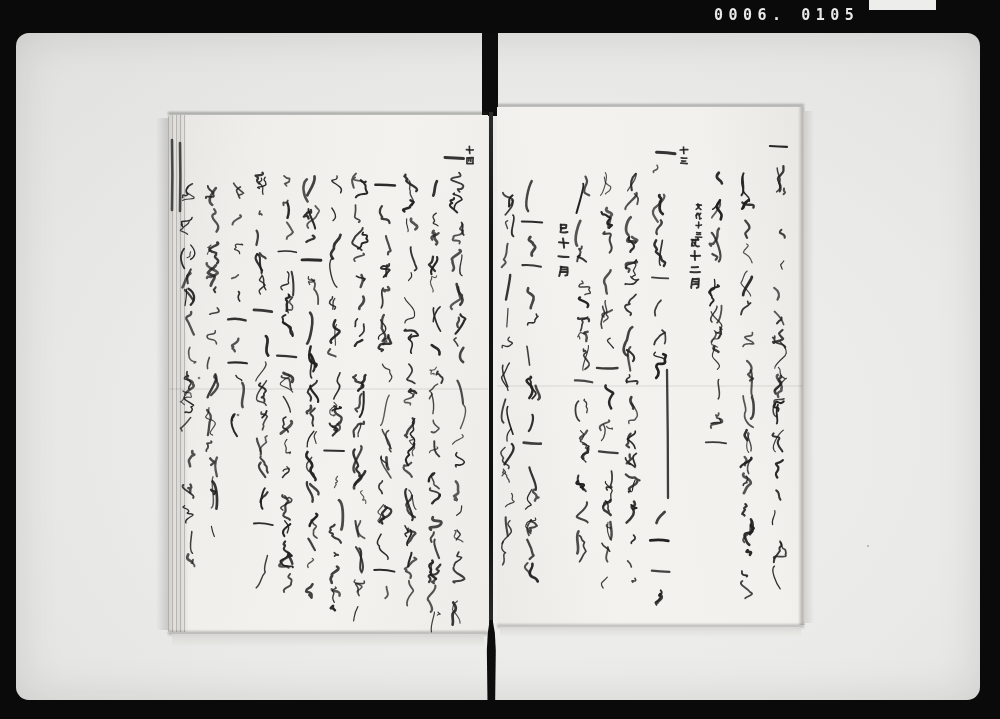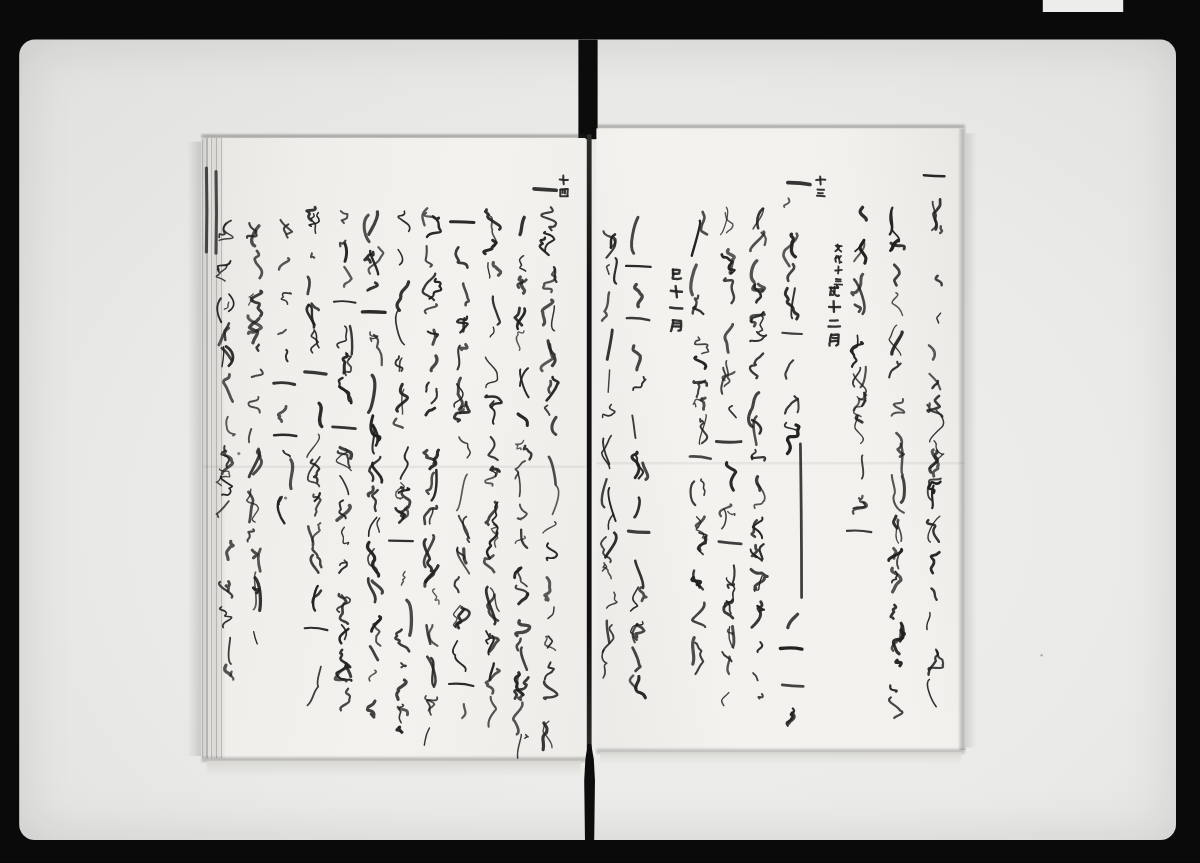--- a/index.html
+++ b/index.html
@@ -51,20 +51,21 @@
          background:rgba(0,0,0,.18);filter:blur(1px);}
   .bottom-stack-right{position:absolute;left:500px;top:627px;width:301px;height:10px;
          background:linear-gradient(180deg,#dbdad6,rgba(0,0,0,0));}
   
   #ink{position:absolute;left:0;top:0;width:1000px;height:719px;pointer-events:none;}
 </style>
 </head>
 <body>
 
 <div class="stage">
+  <div class="counter">0006. 0105</div>
   <div class="film-tab"></div>
 
   <div class="photo"></div>
 
   <div class="gutter-top"></div>
   <div class="left-shadow"></div>
   <div class="right-shadow"></div>
   <div class="top-shadow-left"></div>
   <div class="top-shadow-right"></div>
 

